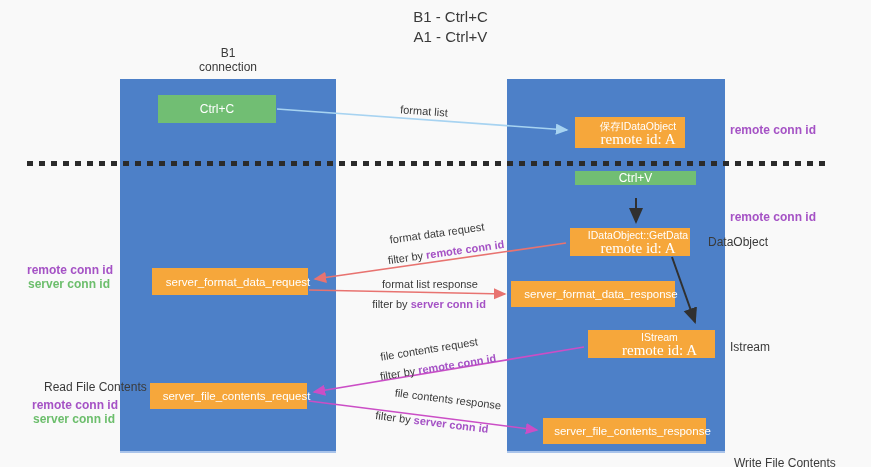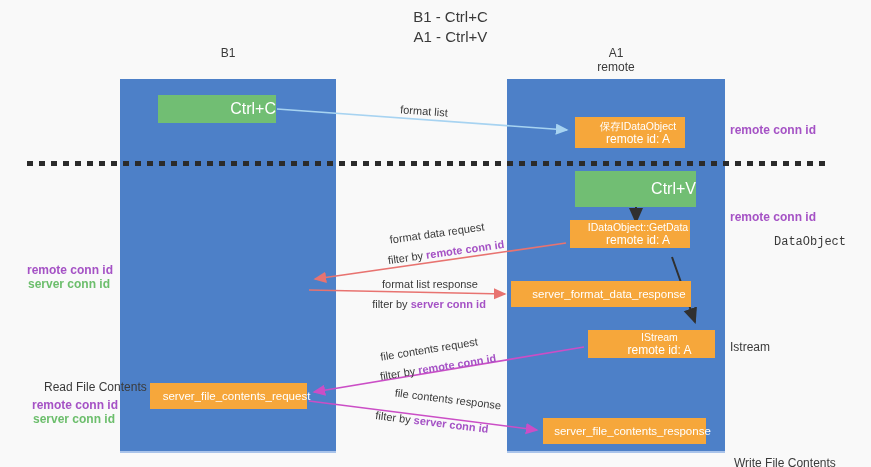--- a/index.html
+++ b/index.html
@@ -29,30 +29,30 @@
   .col-header.left{left:120px;width:216px;text-align:center;}
   .col-header.right{left:507px;width:218px;}
   .column{position:absolute;top:79px;height:374px;background:var(--col-blue);
     border-bottom:2px solid #aac4ea;}
   .column.left{left:120px;width:216px;}
   .column.right{left:507px;width:218px;}
   .dashed{position:absolute;left:27px;top:161px;width:803px;height:5px;
     background:repeating-linear-gradient(to right,#2b2b2b 0 6px,transparent 6px 12px);}
   .box{position:absolute;display:flex;flex-direction:column;align-items:center;
     justify-content:center;color:#fff;text-align:center;z-index:3;}
-  .box.green{background:var(--box-green);font-size:16px;align-items:flex-end;}
+  .box.green{background:var(--box-green);font-size:12px;}
   .box.orange{background:var(--box-orange);font-size:11.5px;padding-left:16px;}
-  .box .l2{font-size:12px;line-height:13px;}
+  .box .l2{font-size:15px;line-height:13px;font-family:Liberation Serif, serif;}
   .box .l1{font-size:10.5px;line-height:13px;}
   #box-ctrl-c{left:158px;top:95px;width:118px;height:28px;}
   #box-save{left:575px;top:117px;width:110px;height:31px;}
-  #box-ctrl-v{left:575px;top:171px;width:121px;height:36px;}
-  #box-getdata{left:570px;top:220px;width:120px;height:28px;}
+  #box-ctrl-v{left:575px;top:171px;width:121px;height:14px;}
+  #box-getdata{left:570px;top:228px;width:120px;height:28px;}
   #box-format-request{left:152px;top:268px;width:156px;height:27px;}
-  #box-format-response{left:511px;top:281px;width:180px;height:26px;}
+  #box-format-response{left:511px;top:281px;width:164px;height:26px;}
   #box-istream{left:588px;top:330px;width:127px;height:28px;}
   #box-file-request{left:150px;top:383px;width:157px;height:26px;}
   #box-file-response{left:543px;top:418px;width:163px;height:26px;}
   .side-label{position:absolute;font-size:12px;white-space:nowrap;z-index:2;}
   .side-label.purple{color:var(--text-purple);font-weight:bold;}
   .side-label.greent{color:var(--text-green);font-weight:bold;}
   .side-label.dark{color:var(--text-dark);}
   .arrow-label{position:absolute;font-size:11px;color:var(--text-dark);
     white-space:nowrap;z-index:2;transform-origin:center;}
   .arrow-label .hl{color:var(--text-purple);font-weight:bold;}
@@ -63,24 +63,21 @@
 
 <div class="canvas">
 
   <div class="title">
     <div>B1 - Ctrl+C</div>
     <div>A1 - Ctrl+V</div>
   </div>
 
   <div class="col-header left">
     <div>B1</div>
-  </div>
-  <div class="col-header right">
-    <div>A1</div>
-    <div>remote</div>
+    <div>connection</div>
   </div>
 
   <div class="column left"></div>
   <div class="column right"></div>
 
   <div class="dashed"></div>
 
   <svg class="overlay" width="871" height="467" viewBox="0 0 871 467">
     <defs>
       <marker id="m-blue" markerWidth="9" markerHeight="8" refX="7" refY="3.5" orient="auto">
@@ -116,41 +113,44 @@
 
   <div class="box green" id="box-ctrl-v">
     <span>Ctrl+V</span>
   </div>
 
   <div class="box orange" id="box-getdata">
     <span class="l1">IDataObject::GetData</span>
     <span class="l2">remote id: A</span>
   </div>
 
+  <div class="box orange" id="box-format-request">
+    <span>server_format_data_request</span>
+  </div>
 
   <div class="box orange" id="box-format-response">
     <span>server_format_data_response</span>
   </div>
 
   <div class="box orange" id="box-istream">
     <span class="l1">IStream</span>
     <span class="l2">remote id: A</span>
   </div>
 
   <div class="box orange" id="box-file-response">
     <span>server_file_contents_response</span>
   </div>
 
   <div class="box orange" id="box-file-request">
     <span>server_file_contents_request</span>
   </div>
 
   <div class="side-label purple" style="left:730px;top:123px;">remote conn id</div>
   <div class="side-label purple" style="left:730px;top:210px;">remote conn id</div>
-  <div class="side-label dark" style="left:774px;top:235px;font-family:Liberation Mono, monospace;">DataObject</div>
+  <div class="side-label dark" style="left:708px;top:235px;">DataObject</div>
   <div class="side-label dark" style="left:730px;top:340px;">Istream</div>
   <div class="side-label dark" style="left:734px;top:424px;margin-top:32px;">Write File Contents</div>
 
   <div class="side-label purple" style="left:27px;top:263px;">remote conn id</div>
   <div class="side-label greent" style="left:28px;top:277px;">server conn id</div>
   <div class="side-label dark" style="left:28px;top:380px;margin-left:16px;">Read File Contents</div>
   <div class="side-label purple" style="left:32px;top:398px;">remote conn id</div>
   <div class="side-label greent" style="left:33px;top:412px;">server conn id</div>
 
   <div class="arrow-label" style="left:424px;top:111px;transform:translate(-50%,-50%) rotate(4deg);">format list</div>

